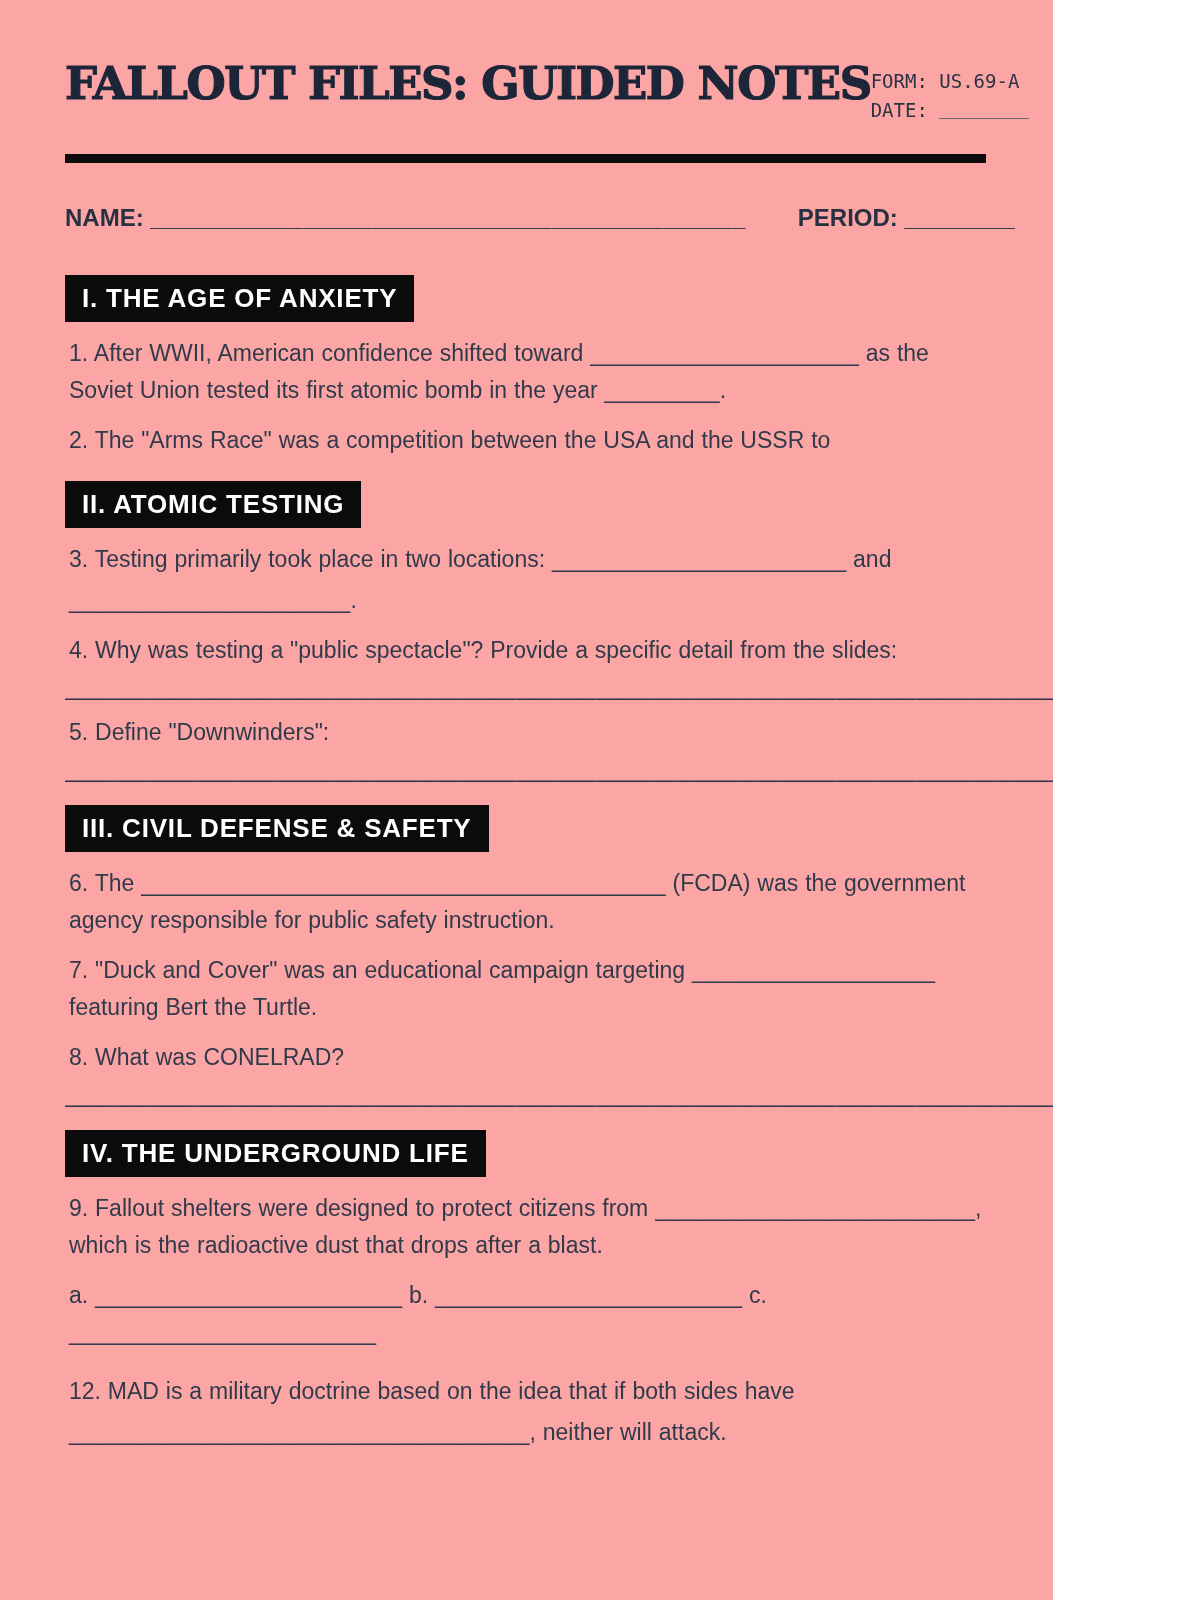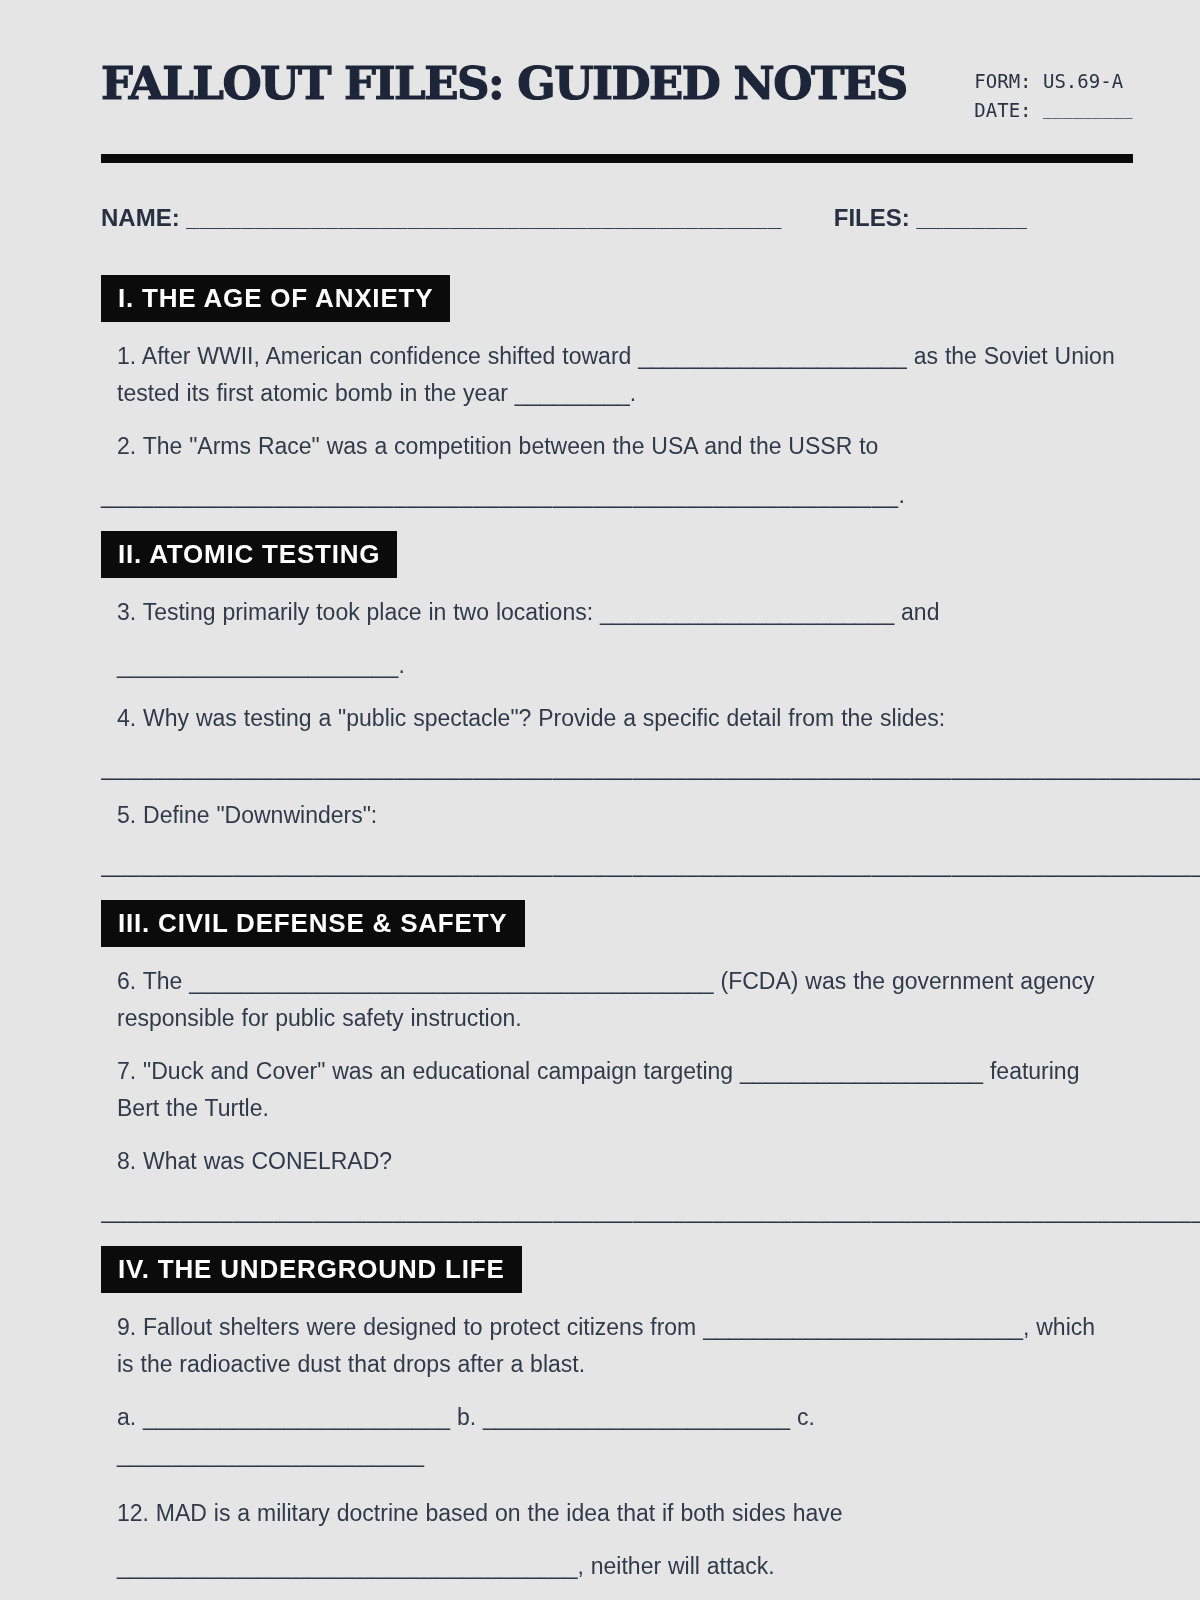--- a/index.html
+++ b/index.html
@@ -1,23 +1,23 @@
 <!DOCTYPE html>
 <html><head>
 <meta charset="utf-8">
 <style>
   html, body { margin: 0; padding: 0; background: #ffffff; }
   .page {
     position: relative;
-    width: 1200px;
+    width: 1053px;
     height: 1600px;
     box-sizing: border-box;
-    padding: 56px 67px 0 101px;
+    padding: 56px 67px 0 65px;
     overflow: hidden;
-    background: #e5e5e5;
+    background: #fca5a5;
     font-family: "Liberation Sans", sans-serif;
     color: #303a4b;
   }
   .header-row {
     display: flex;
     justify-content: space-between;
     align-items: flex-start;
   }
   .doc-title {
     margin: 0;
@@ -62,21 +62,21 @@
     color: #ffffff;
     font-weight: bold;
     font-size: 26px;
     line-height: 30px;
     padding: 8px 17px 9px 17px;
     letter-spacing: 0.8px;
     white-space: nowrap;
   }
   .q-item { margin-top: 13px; }
   .q-text {
-    margin: 16px;
+    margin: 4px;
     font-size: 23px;
     line-height: 37px;
     color: #303a4b;
     word-spacing: 0.5px;
   }
   .answer-line {
     margin-top: 2px;
     font-size: 23px;
     line-height: 28px;
     color: #2c3546;
@@ -97,29 +97,28 @@
     <h1 class="doc-title">FALLOUT FILES: GUIDED NOTES</h1>
     <div class="form-meta">
       <div>FORM: US.69-A</div>
       <div><span>DATE: </span><span class="date-blank">_________</span></div>
     </div>
   </div>
 
   <div class="rule"></div>
 
   <div class="name-row">
-    <span>NAME: </span><span class="blank">___________________________________________</span><span class="period-group">FILES: </span><span class="blank">________</span>
+    <span>NAME: </span><span class="blank">___________________________________________</span><span class="period-group">PERIOD: </span><span class="blank">________</span>
   </div>
 
   <div id="sections">
       <section class="section first"><div class="sec-heading">I. THE AGE OF ANXIETY</div><div class="q-item">
           <p class="q-text">1. After WWII, American confidence shifted toward _____________________ as the Soviet Union tested its first atomic bomb in the year _________.</p>
         </div><div class="q-item">
           <p class="q-text">2. The "Arms Race" was a competition between the USA and the USSR to</p>
-          <div class="answer-line">____________________________________________________________.</div>
         </div></section>
       <section class="section"><div class="sec-heading">II. ATOMIC TESTING</div><div class="q-item">
           <p class="q-text">3. Testing primarily took place in two locations: _______________________ and</p>
           <p class="q-text">______________________.</p>
         </div><div class="q-item">
           <p class="q-text">4. Why was testing a "public spectacle"? Provide a specific detail from the slides:</p>
           <div class="answer-line bleed">_______________________________________________________________________________________________</div>
         </div><div class="q-item">
           <p class="q-text">5. Define "Downwinders":</p>
           <div class="answer-line bleed">_______________________________________________________________________________________________</div>

